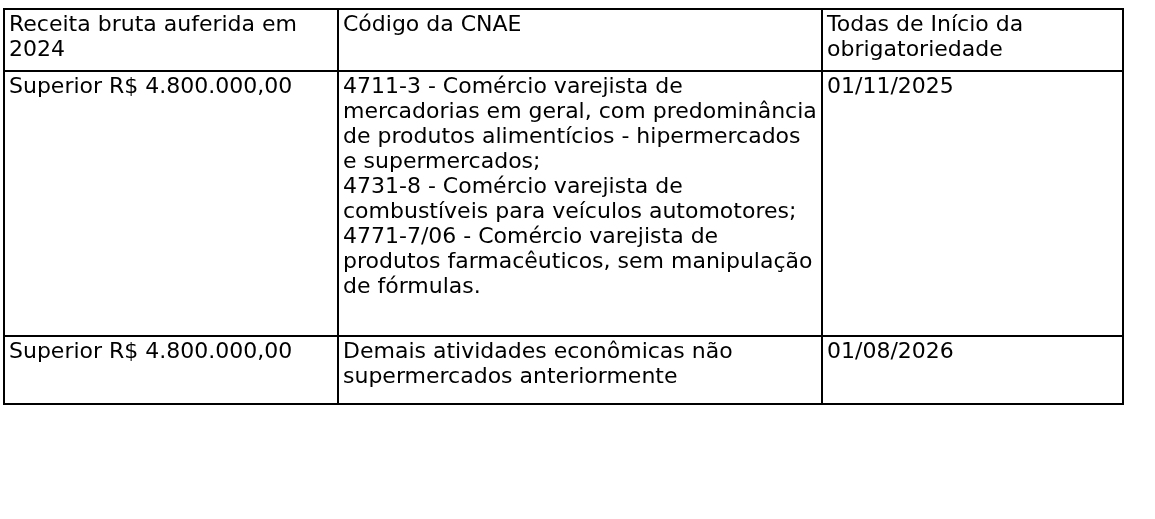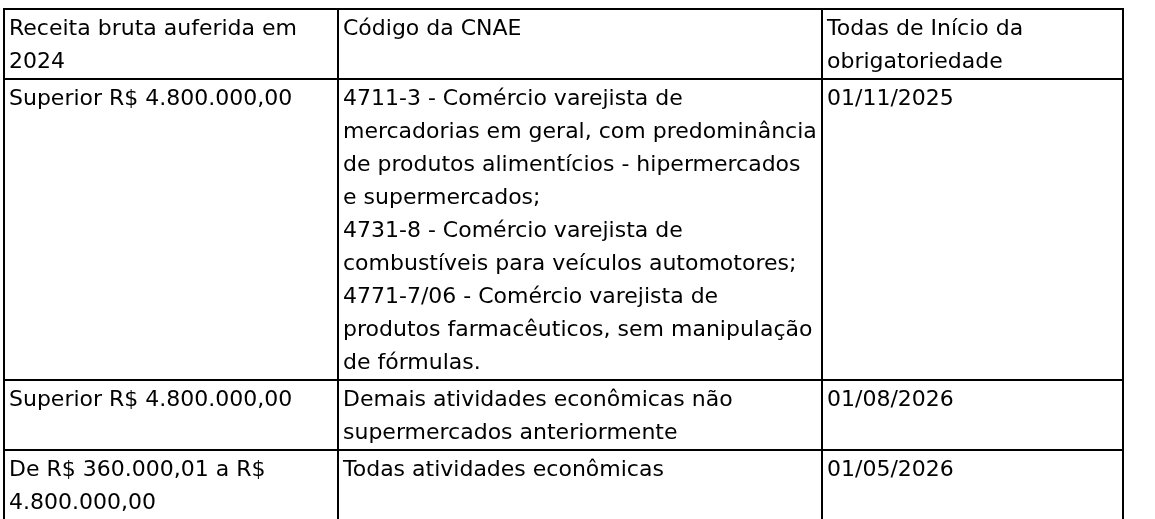--- a/index.html
+++ b/index.html
@@ -20,21 +20,21 @@
     margin: 8px 0 0 3px;
     background: #ffffff;
   }
   table.obrig-table th,
   table.obrig-table td {
     border: 2px solid #000000;
     vertical-align: top;
     text-align: left;
     font-weight: normal;
     font-size: 22px;
-    line-height: 33px;
+    line-height: 25px;
     color: #000000;
     padding: 1px 4px 1px 4px;
     white-space: pre-line;
     overflow: hidden;
   }
 </style>
 </head>
 <body>
 
 <table class="obrig-table">
@@ -56,19 +56,14 @@
       <td>4711-3 - Comércio varejista de mercadorias em geral, com predominância de produtos alimentícios - hipermercados e supermercados;
 4731-8 - Comércio varejista de combustíveis para veículos automotores;
 4771-7/06 - Comércio varejista de produtos farmacêuticos, sem manipulação de fórmulas.</td>
       <td>01/11/2025</td>
     </tr>
     <tr style="height:68px">
       <td>Superior R$ 4.800.000,00</td>
       <td>Demais atividades econômicas não supermercados anteriormente</td>
       <td>01/08/2026</td>
     </tr>
-    <tr style="height:69px">
-      <td>De R$ 360.000,01 a R$ 4.800.000,00</td>
-      <td>Todas atividades econômicas</td>
-      <td>01/05/2026</td>
-    </tr>
   </tbody>
 </table>
 
 </body></html>

